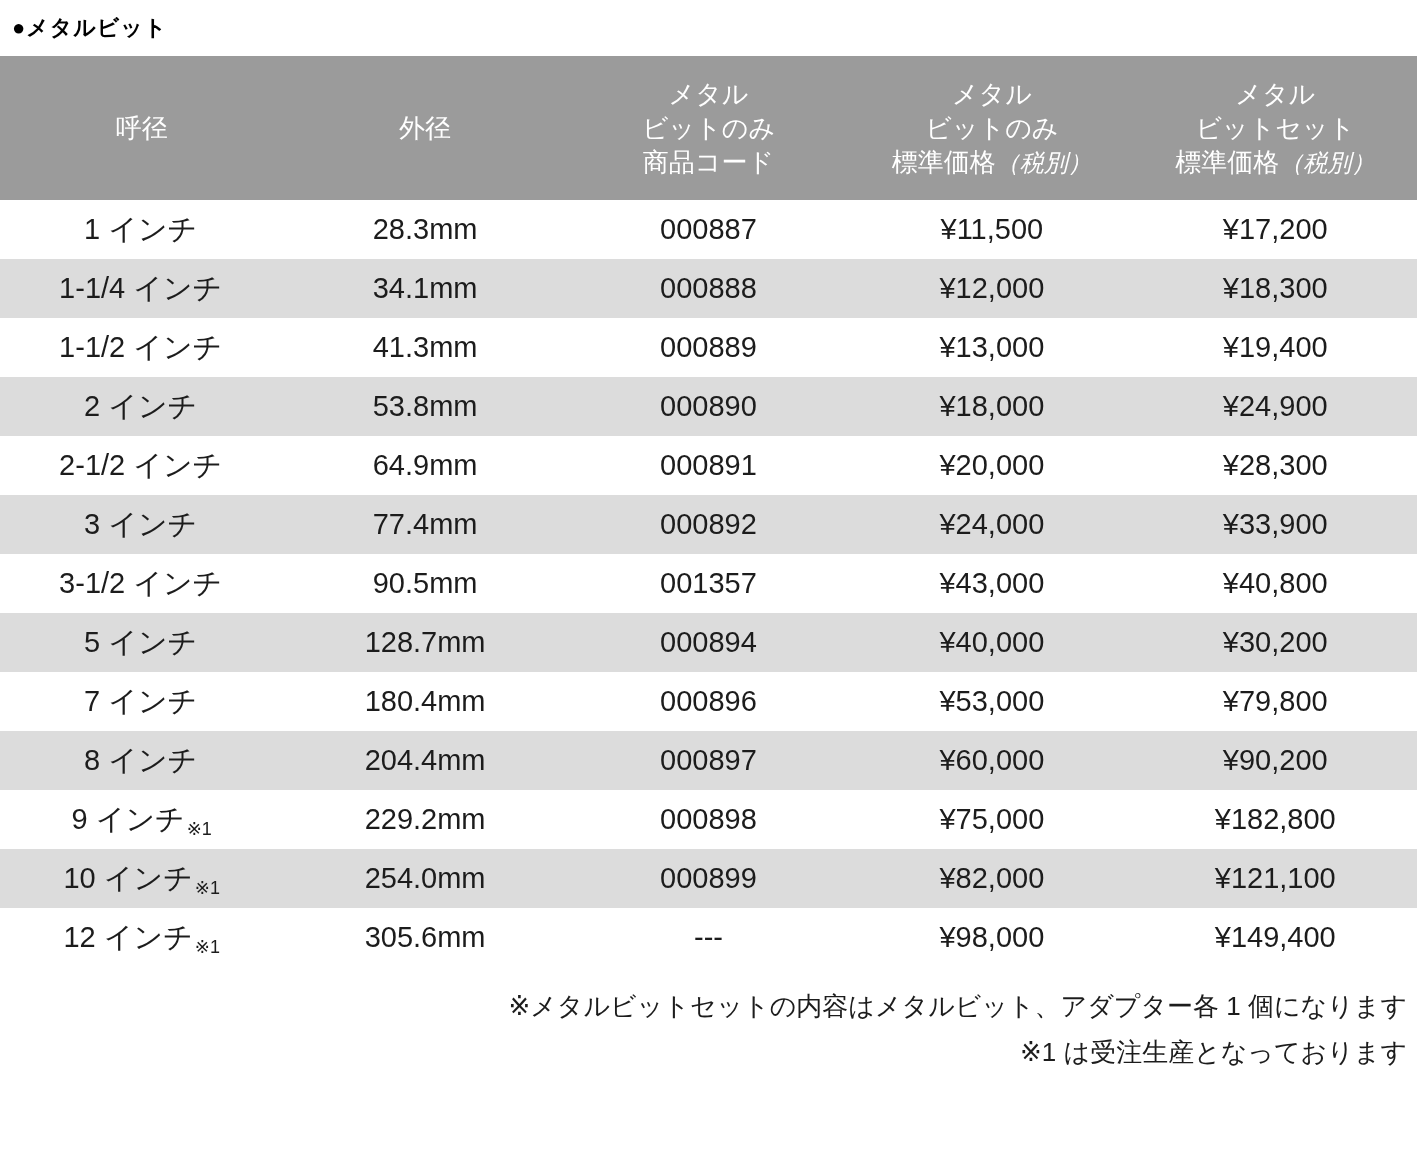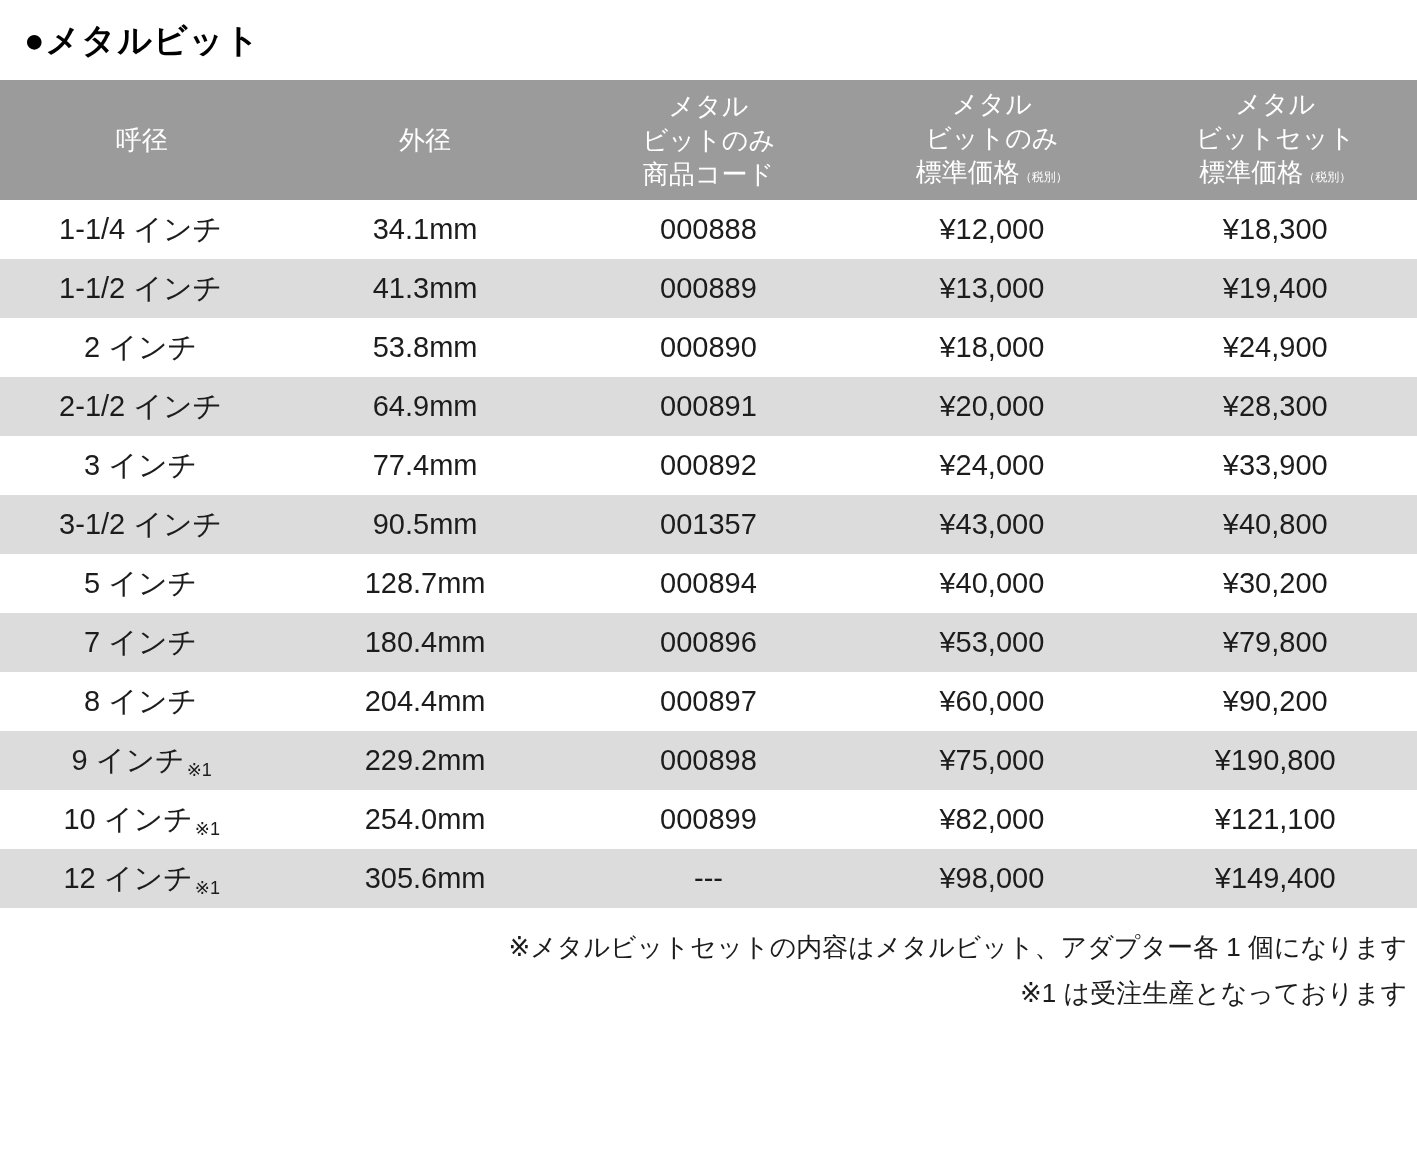--- a/index.html
+++ b/index.html
@@ -11,45 +11,45 @@
   html, body { margin: 0; padding: 0; }
   body {
     width: 1417px;
     height: 1158px;
     background: #ffffff;
     color: var(--body-text);
     font-family: "Liberation Sans", "DejaVu Sans", sans-serif;
     overflow: hidden;
   }
   .title {
-    margin: 16px;
+    margin: 4px;
     padding: 4px 0 4px 8px;
-    font-size: 34px;
+    font-size: 22px;
     font-weight: 700;
     line-height: 40px;
     letter-spacing: 1px;
     color: #000000;
   }
   table.price-table {
     width: 1417px;
     border-collapse: collapse;
     table-layout: fixed;
   }
   thead th {
     background: var(--header-bg);
     color: var(--header-text);
     font-weight: 400;
     font-size: 26px;
-    height: 120px;
+    height: 144px;
     text-align: center;
     vertical-align: middle;
     padding: 0;
   }
   .hline { display: block; line-height: 34px; }
-  .suffix { font-size: 12px; }
+  .suffix { font-size: 24px; font-style: italic; }
   tbody td {
     height: 59px;
     font-size: 29px;
     text-align: center;
     vertical-align: middle;
     padding: 0;
     color: var(--body-text);
   }
   tbody tr:nth-child(even) td { background: var(--stripe-bg); }
   sub.note { font-size: 18px; margin-left: 2px; line-height: 0; }
@@ -88,20 +88,27 @@
           <span class="hline"><span>標準価格</span><span class="suffix">（税別）</span></span>
         </th>
         <th>
           <span class="hline">メタル</span>
           <span class="hline">ビットセット</span>
           <span class="hline"><span>標準価格</span><span class="suffix">（税別）</span></span>
         </th>
       </tr>
     </thead>
     <tbody>
+        <tr>
+    <td><span>1 インチ</span><sub class="note"></sub></td>
+    <td>28.3mm</td>
+    <td>000887</td>
+    <td>¥11,500</td>
+    <td>¥17,200</td>
+  </tr>
         <tr>
     <td><span>1-1/4 インチ</span><sub class="note"></sub></td>
     <td>34.1mm</td>
     <td>000888</td>
     <td>¥12,000</td>
     <td>¥18,300</td>
   </tr>
         <tr>
     <td><span>1-1/2 インチ</span><sub class="note"></sub></td>
     <td>41.3mm</td>
@@ -156,21 +163,21 @@
     <td>204.4mm</td>
     <td>000897</td>
     <td>¥60,000</td>
     <td>¥90,200</td>
   </tr>
         <tr>
     <td><span>9 インチ</span><sub class="note">※1</sub></td>
     <td>229.2mm</td>
     <td>000898</td>
     <td>¥75,000</td>
-    <td>¥190,800</td>
+    <td>¥182,800</td>
   </tr>
         <tr>
     <td><span>10 インチ</span><sub class="note">※1</sub></td>
     <td>254.0mm</td>
     <td>000899</td>
     <td>¥82,000</td>
     <td>¥121,100</td>
   </tr>
         <tr>
     <td><span>12 インチ</span><sub class="note">※1</sub></td>

